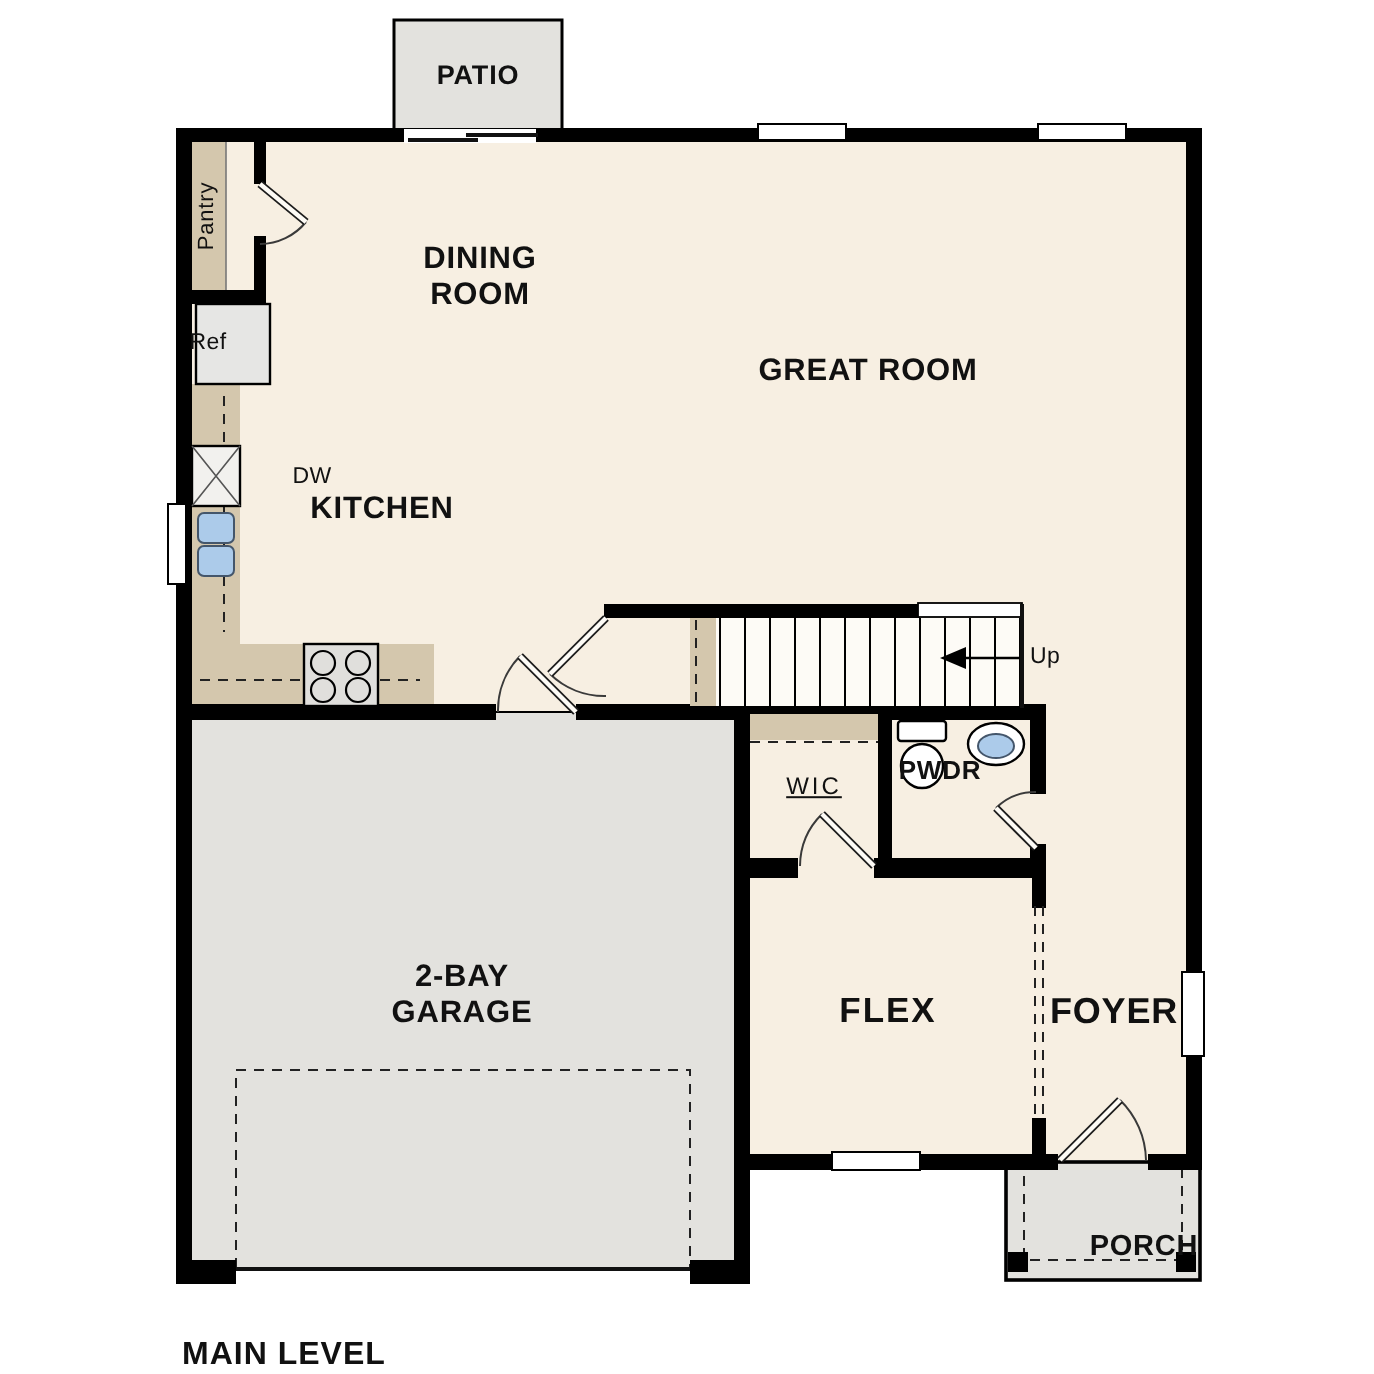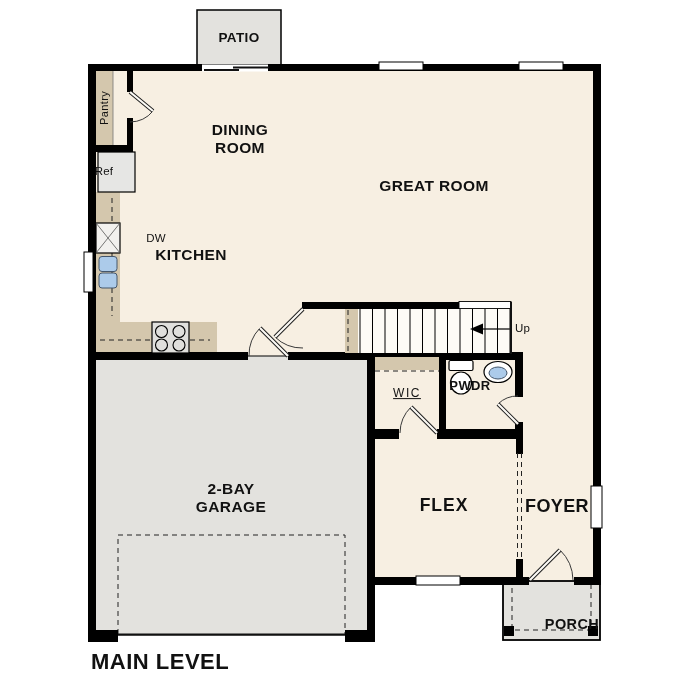--- a/index.html
+++ b/index.html
@@ -34,21 +34,21 @@
   
   .lbl{position:absolute;transform:translate(-50%,-50%);color:var(--c-text);
        font-weight:bold;font-size:15px;line-height:1.15;letter-spacing:.4px;
        white-space:nowrap;text-align:center;}
   .lbl.sz-patio{font-size:13.5px;text-align:center;}
   .lbl.sz-big{font-size:15.5px;}
   .lbl.sz-flex{font-size:17.5px;letter-spacing:1px;}
   .lbl.sz-foyer{font-size:18px;}
   .lbl.sz-pwdr{font-size:13px;}
   .lbl.sz-porch{font-size:14.5px;}
-  .lbl.sz-main{font-size:22px;transform:translate(0,-50%);letter-spacing:.5px;}
+  .lbl.sz-main{font-size:16px;transform:translate(0,-50%);letter-spacing:.5px;margin-top:16px;}
   .lbl.small{font-weight:normal;font-size:11.5px;letter-spacing:.2px;}
   .lbl.wic{font-weight:normal;font-size:12px;letter-spacing:1.5px;text-decoration:underline;}
   .lbl.rot{transform:translate(-50%,-50%) rotate(-90deg);font-weight:normal;font-size:11px;}
   .lbl.up{transform:translate(0,-50%);}
 </style>
 </head>
 <body>
 
 <div class="plan">
   <svg width="687" height="687" viewBox="0 0 687 687">

